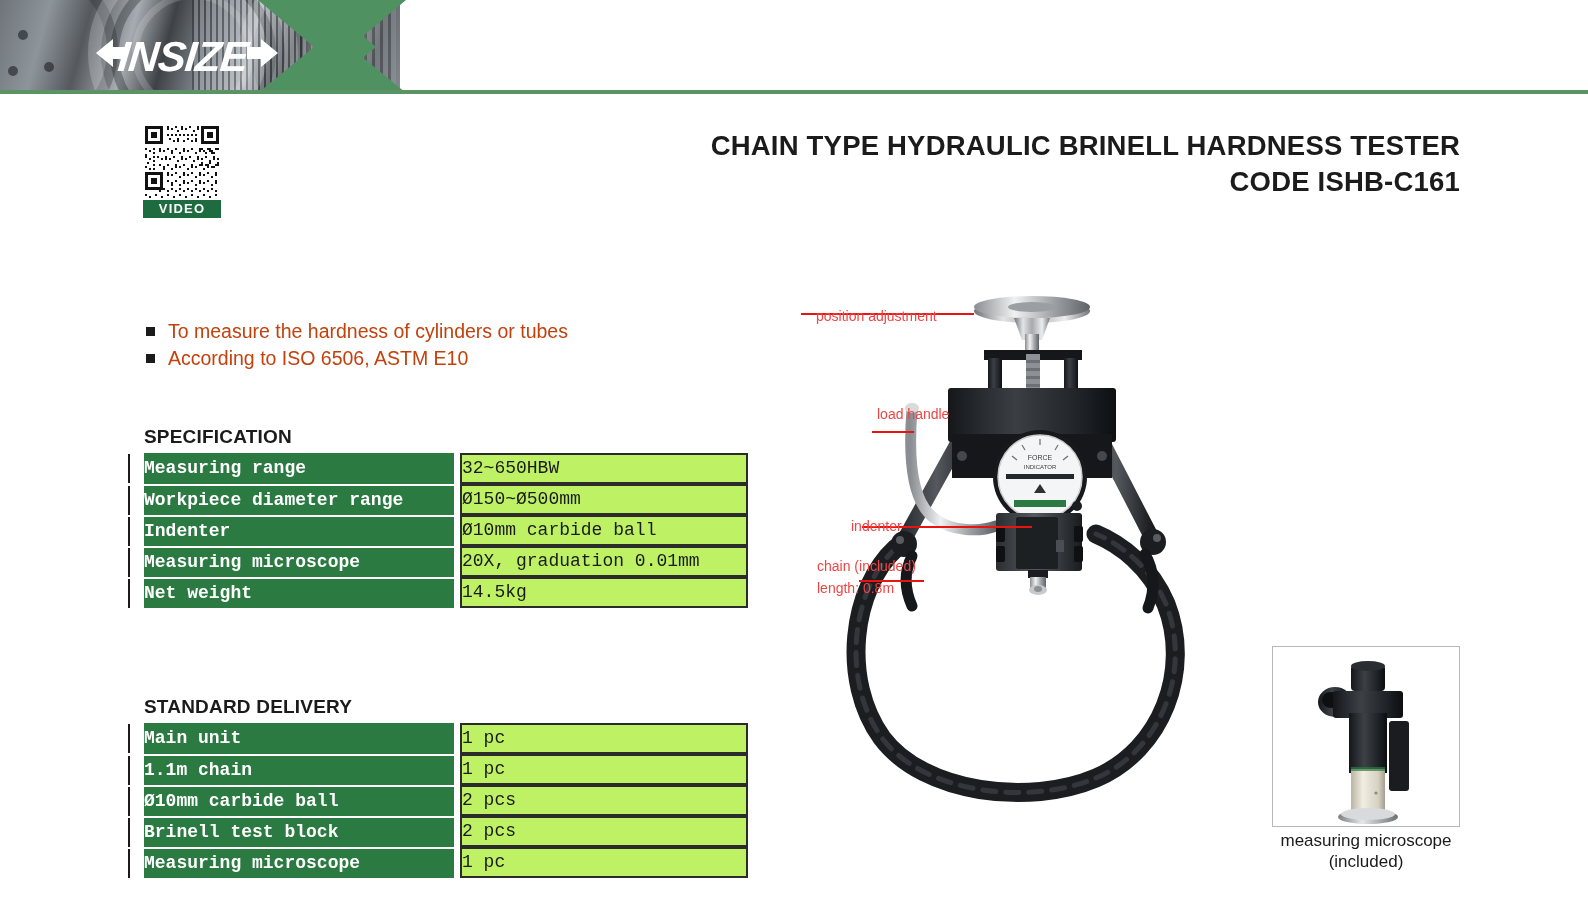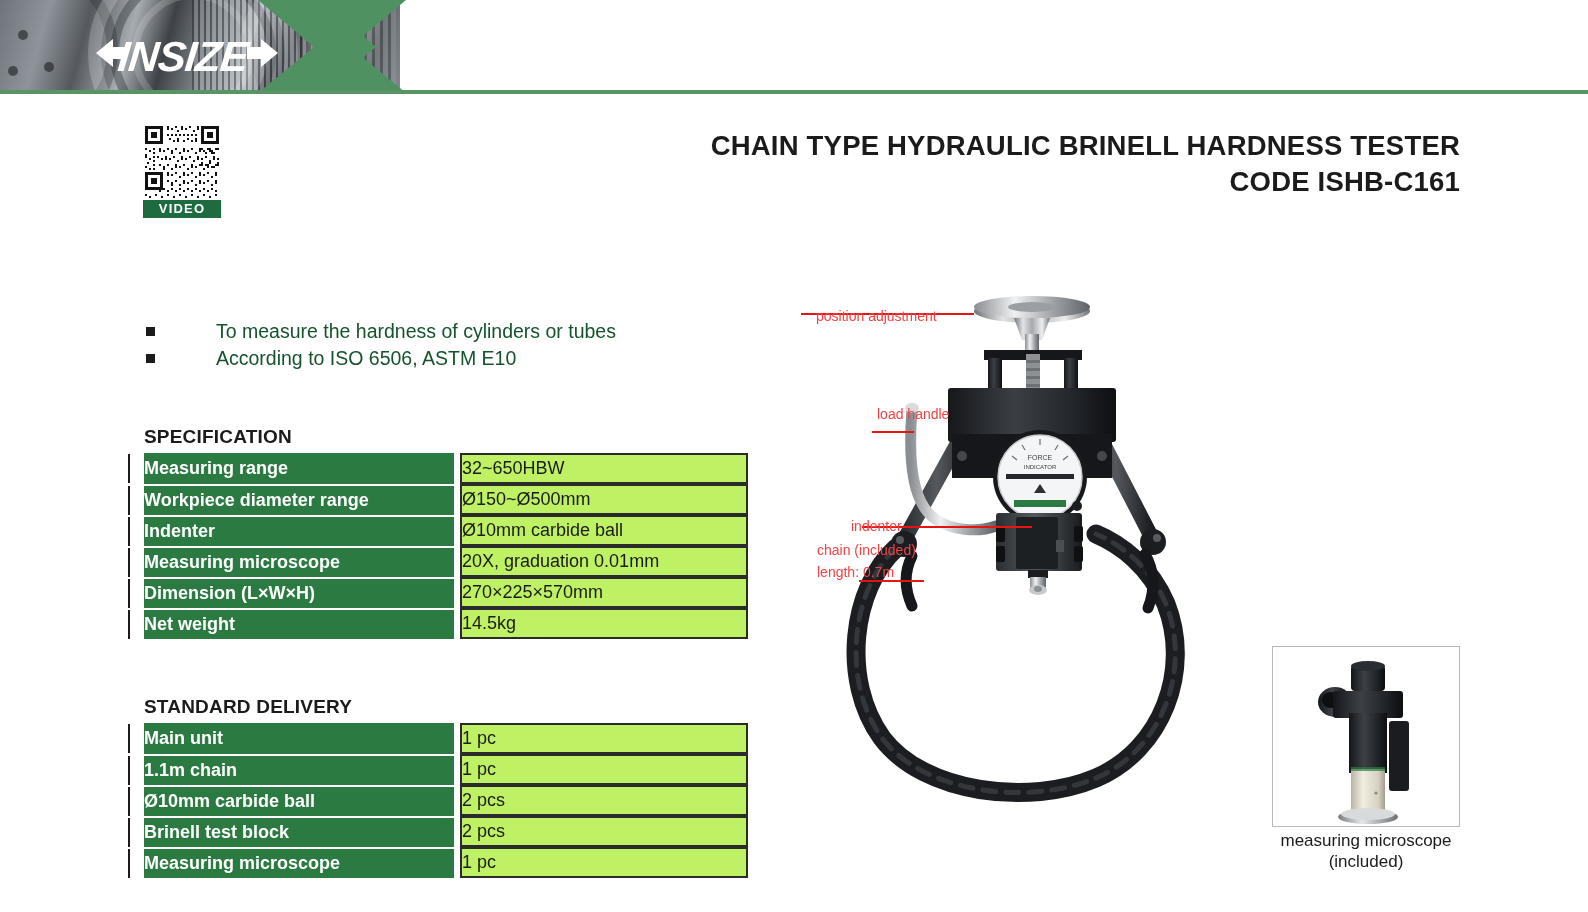--- a/index.html
+++ b/index.html
@@ -73,29 +73,29 @@
     letter-spacing: 0.2px; line-height: 36px; white-space: nowrap;
   }
 
   
   .bullets { position: absolute; left: 146px; top: 320px; }
   .bullet-row { display: flex; align-items: baseline; margin-bottom: 4px; }
   .bullet-mark {
     width: 9px; height: 9px; background: #1b1b1b; margin-right: 13px;
     flex: 0 0 9px; position: relative; top: -2px;
   }
-  .bullet-text { font-size: 19.5px; color: #14532d; line-height: 23px; margin-left: 48px; }
+  .bullet-text { font-size: 19.5px; color: #c2410c; line-height: 23px; }
 
   
   .section { position: absolute; left: 144px; width: 712px; }
   .section-title {
     font-size: 19px; font-weight: bold; color: #1b1b1b; letter-spacing: .2px;
     margin-bottom: 5px;
   }
-  .spec-table { width: 604px; border-collapse: separate; border-spacing: 0; }
+  .spec-table { width: 604px; border-collapse: separate; border-spacing: 0; font-family: Liberation Mono, monospace; }
   .spec-table tr { height: 29px; }
   .spec-table td { padding: 0; vertical-align: middle; }
   .cell-key {
     width: 310px; background: #2b7a42; color: #ffffff;
     font-size: 18px; font-weight: bold; padding: 0 0 0 16px;
     border-top: 2px solid #ffffff; border-bottom: 0;
     height: 29px; line-height: 29px; white-space: nowrap;
   }
   .spec-table tr:first-child .cell-key { border-top: 0; }
   .cell-key-wrap {
@@ -113,21 +113,21 @@
   .product { position: absolute; left: 800px; top: 288px; width: 480px; height: 520px; }
   .product svg { display: block; }
 
   .callout {
     position: absolute; font-size: 14px; color: #ef4444; line-height: 22px;
     white-space: nowrap;
   }
   .c-pos { left: 816px; top: 305px; }
   .c-load { left: 877px; top: 403px; }
   .c-ind { left: 851px; top: 515px; }
-  .c-chain { left: 817px; top: 539px; }
+  .c-chain { left: 817px; top: 555px; }
 
   
   .inset {
     position: absolute; left: 1272px; top: 646px; width: 188px; height: 181px;
     border: 1px solid #b8b8b8; background: #ffffff;
   }
   .inset svg { display: block; }
   .inset-caption {
     position: absolute; left: 1240px; top: 830px; width: 252px;
     text-align: center; font-size: 17px; color: #1b1b1b; line-height: 21px;
@@ -245,27 +245,20 @@
             </td>
         <td class="gap"></td>
         <td class="cell-val">Ø10mm carbide ball</td>
       </tr>
       <tr>
         <td class="cell-key">
               <span class="cell-key-wrap">Measuring microscope</span>
             </td>
         <td class="gap"></td>
         <td class="cell-val">20X, graduation 0.01mm</td>
-      </tr>
-      <tr>
-        <td class="cell-key">
-              <span class="cell-key-wrap">Dimension (L×W×H)</span>
-            </td>
-        <td class="gap"></td>
-        <td class="cell-val">270×225×570mm</td>
       </tr>
       <tr>
         <td class="cell-key">
               <span class="cell-key-wrap">Net weight</span>
             </td>
         <td class="gap"></td>
         <td class="cell-val">14.5kg</td>
       </tr>
     </tbody>
       </table>
@@ -428,21 +421,21 @@
         <line x1="59" y1="293" x2="124" y2="293"></line>
       </g>
     </svg>
   </div>
 
   <div class="callout c-pos">position adjustment</div>
   <div class="callout c-load">load handle</div>
   <div class="callout c-ind">indenter</div>
   <div class="callout c-chain">
     <div>chain (included)</div>
-    <div>length: 0.7m</div>
+    <div>length: 0.8m</div>
   </div>
 
   <div class="inset">
     <svg width="186" height="179" viewBox="0 0 186 179">
       <defs>
         <linearGradient id="mblk" x1="0" y1="0" x2="1" y2="0">
           <stop offset="0" stop-color="#14161a"></stop>
           <stop offset="0.4" stop-color="#3d4146"></stop>
           <stop offset="0.8" stop-color="#1c1f23"></stop>
           <stop offset="1" stop-color="#0c0e10"></stop>

